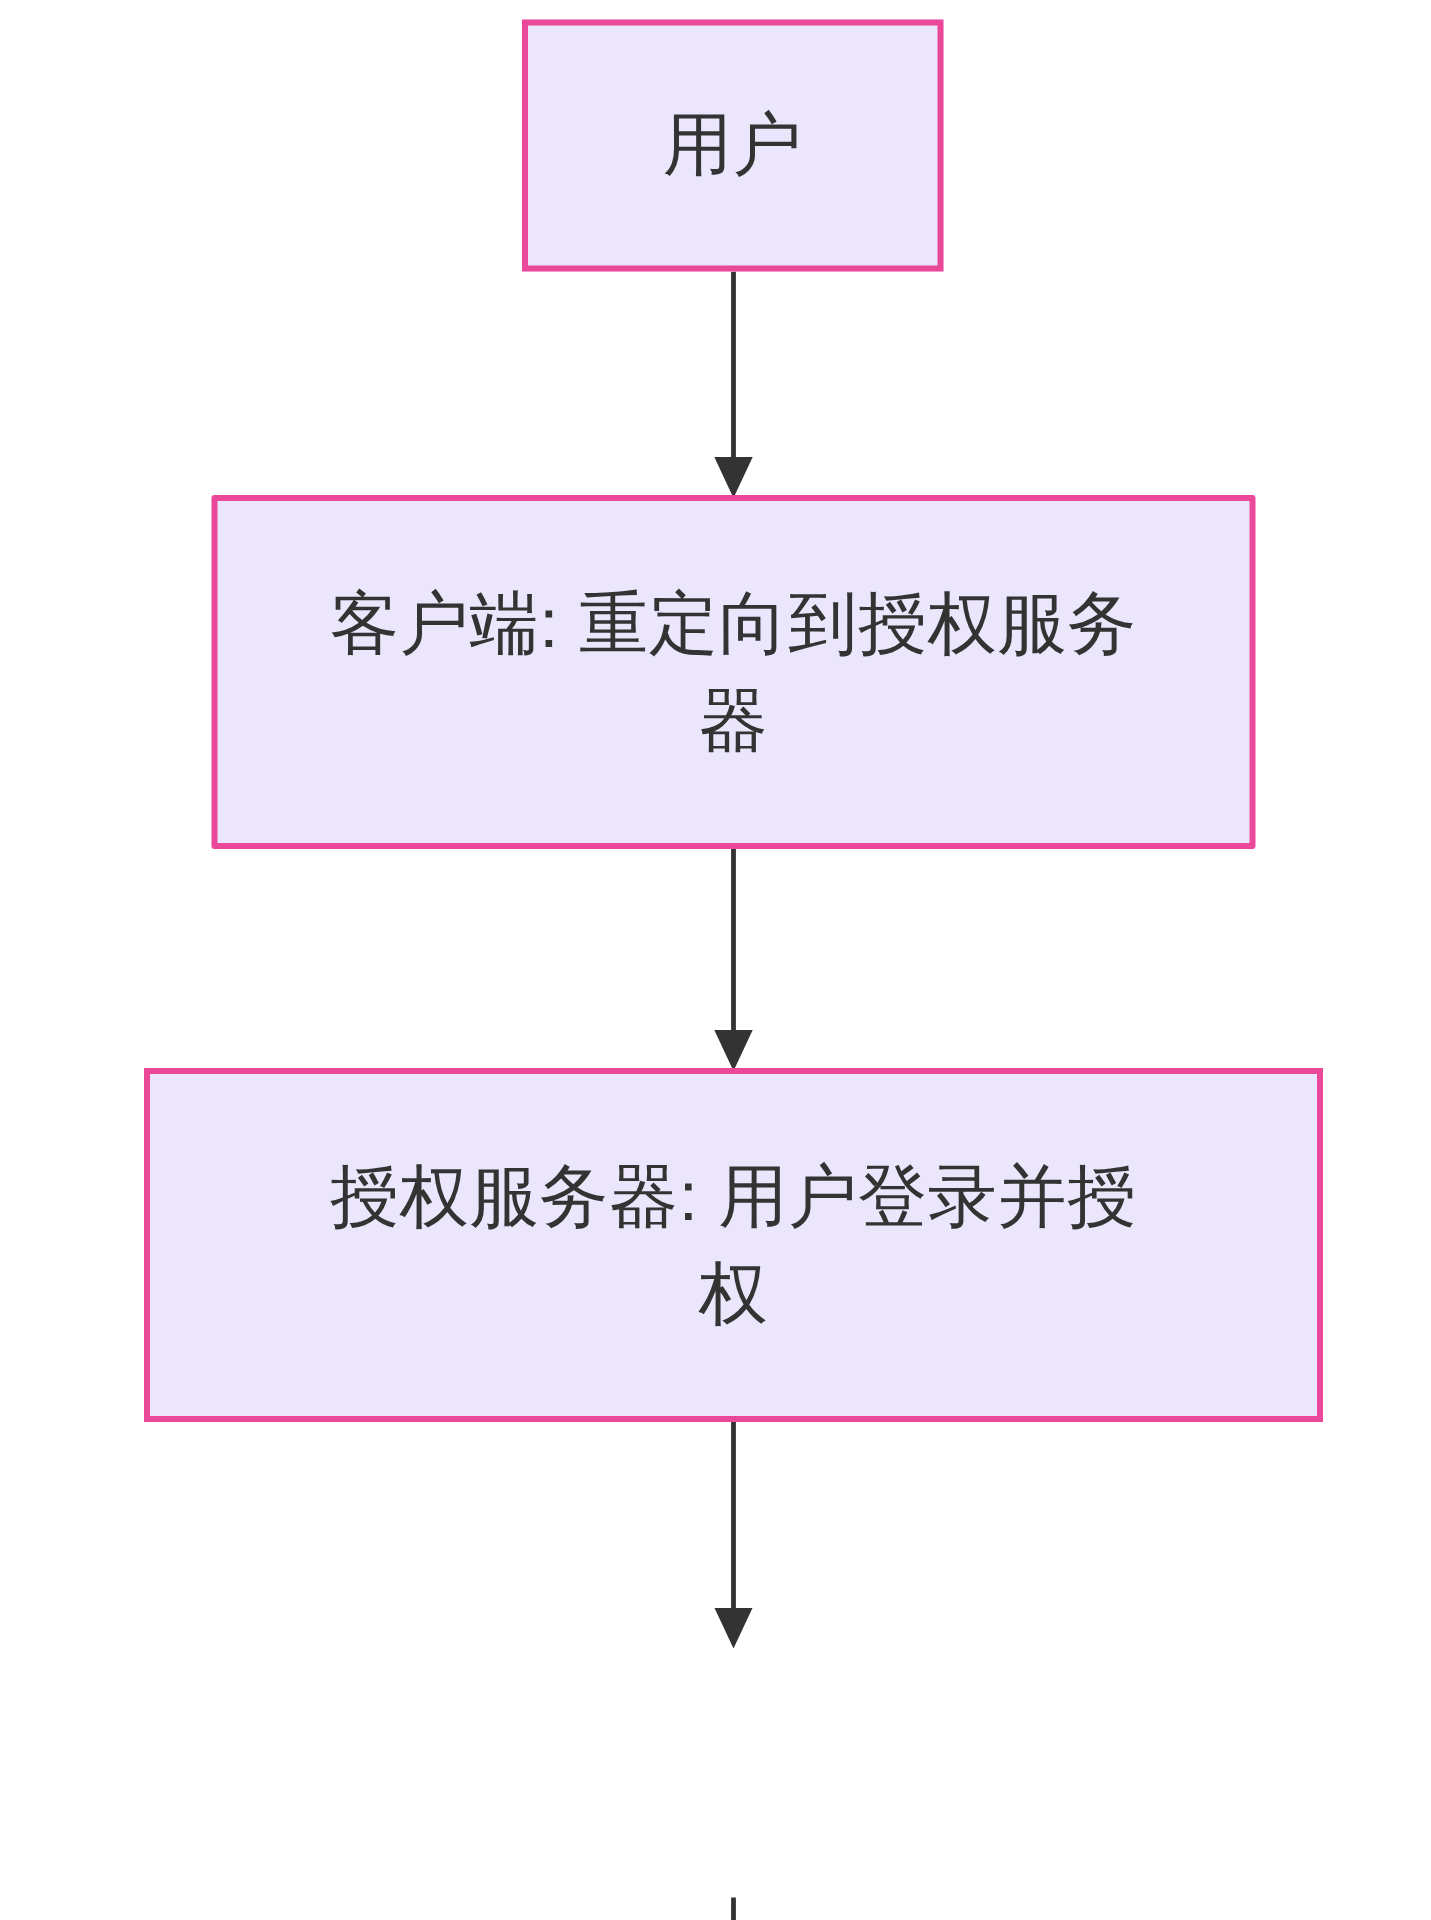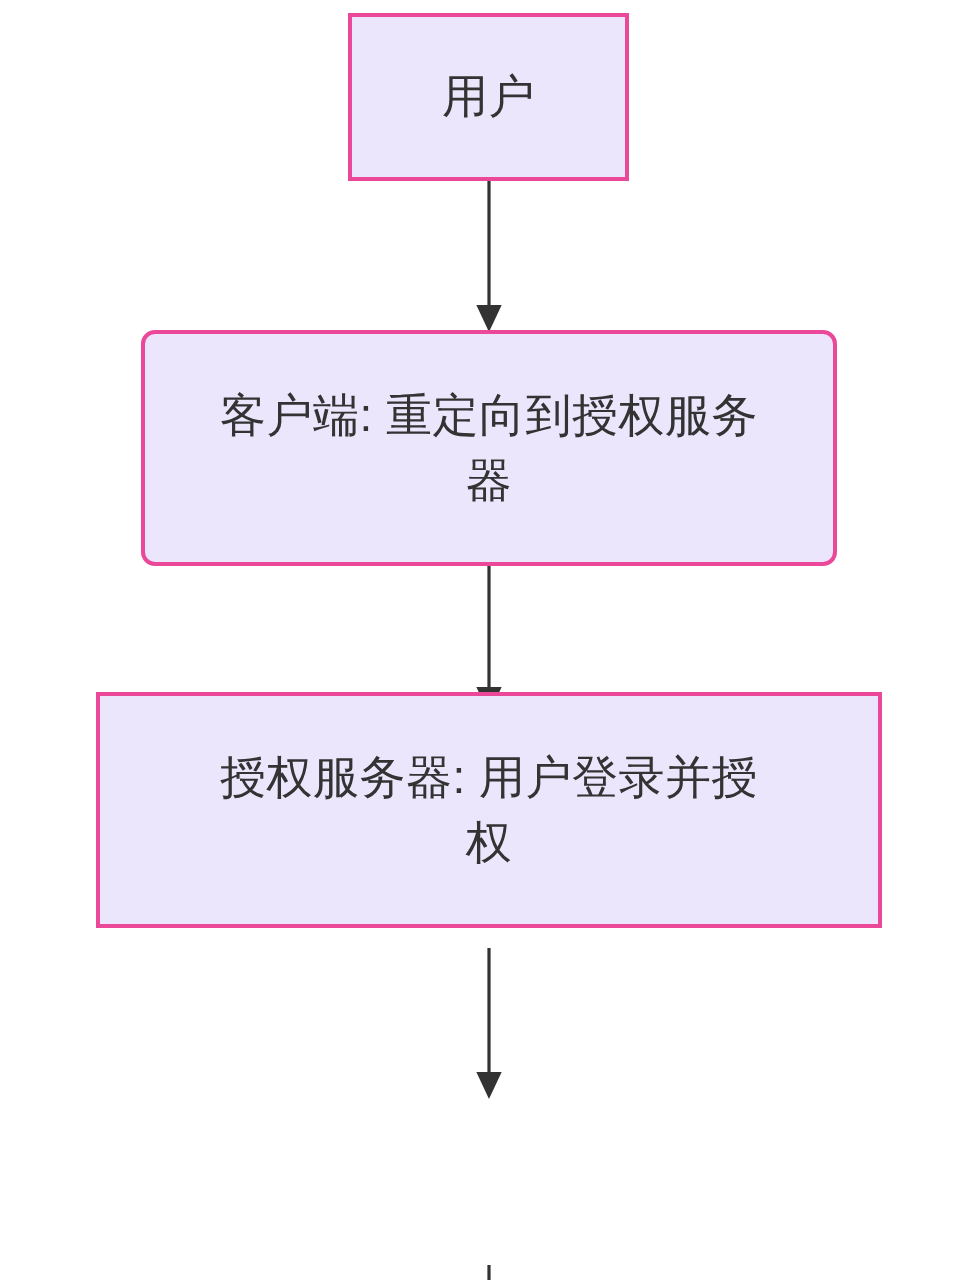--- a/index.html
+++ b/index.html
@@ -38,35 +38,35 @@
     box-sizing: border-box;
     background: #ebe6fc;
     border: 4px solid #ec4899;
     display: flex;
     align-items: center;
     justify-content: center;
     text-align: center;
     z-index: 2;
   }
   .node.rounded {
-    border-radius: 14px;
+    border-radius: 2px;
   }
   .node-label {
     color: #333333;
     font-size: 46px;
     line-height: 1.42;
     letter-spacing: 0.5px;
     padding: 0 26px;
     word-break: break-word;
   }
 
   
   #node-user        { left: 348px; top: 13px;   width: 281px; height: 168px; }
   #node-redirect    { left: 141px; top: 330px;  width: 696px; height: 236px; }
-  #node-authorize   { left: 96px;  top: 692px;  width: 786px; height: 236px; }
+  #node-authorize   { left: 96px;  top: 712px;  width: 786px; height: 236px; }
   #node-getcode     { left: 189px; top: 1097px; width: 599px; height: 168px; }
 
   #node-redirect .node-label,
   #node-authorize .node-label {
     max-width: 580px;
   }
 </style>
 </head>
 <body>
 

